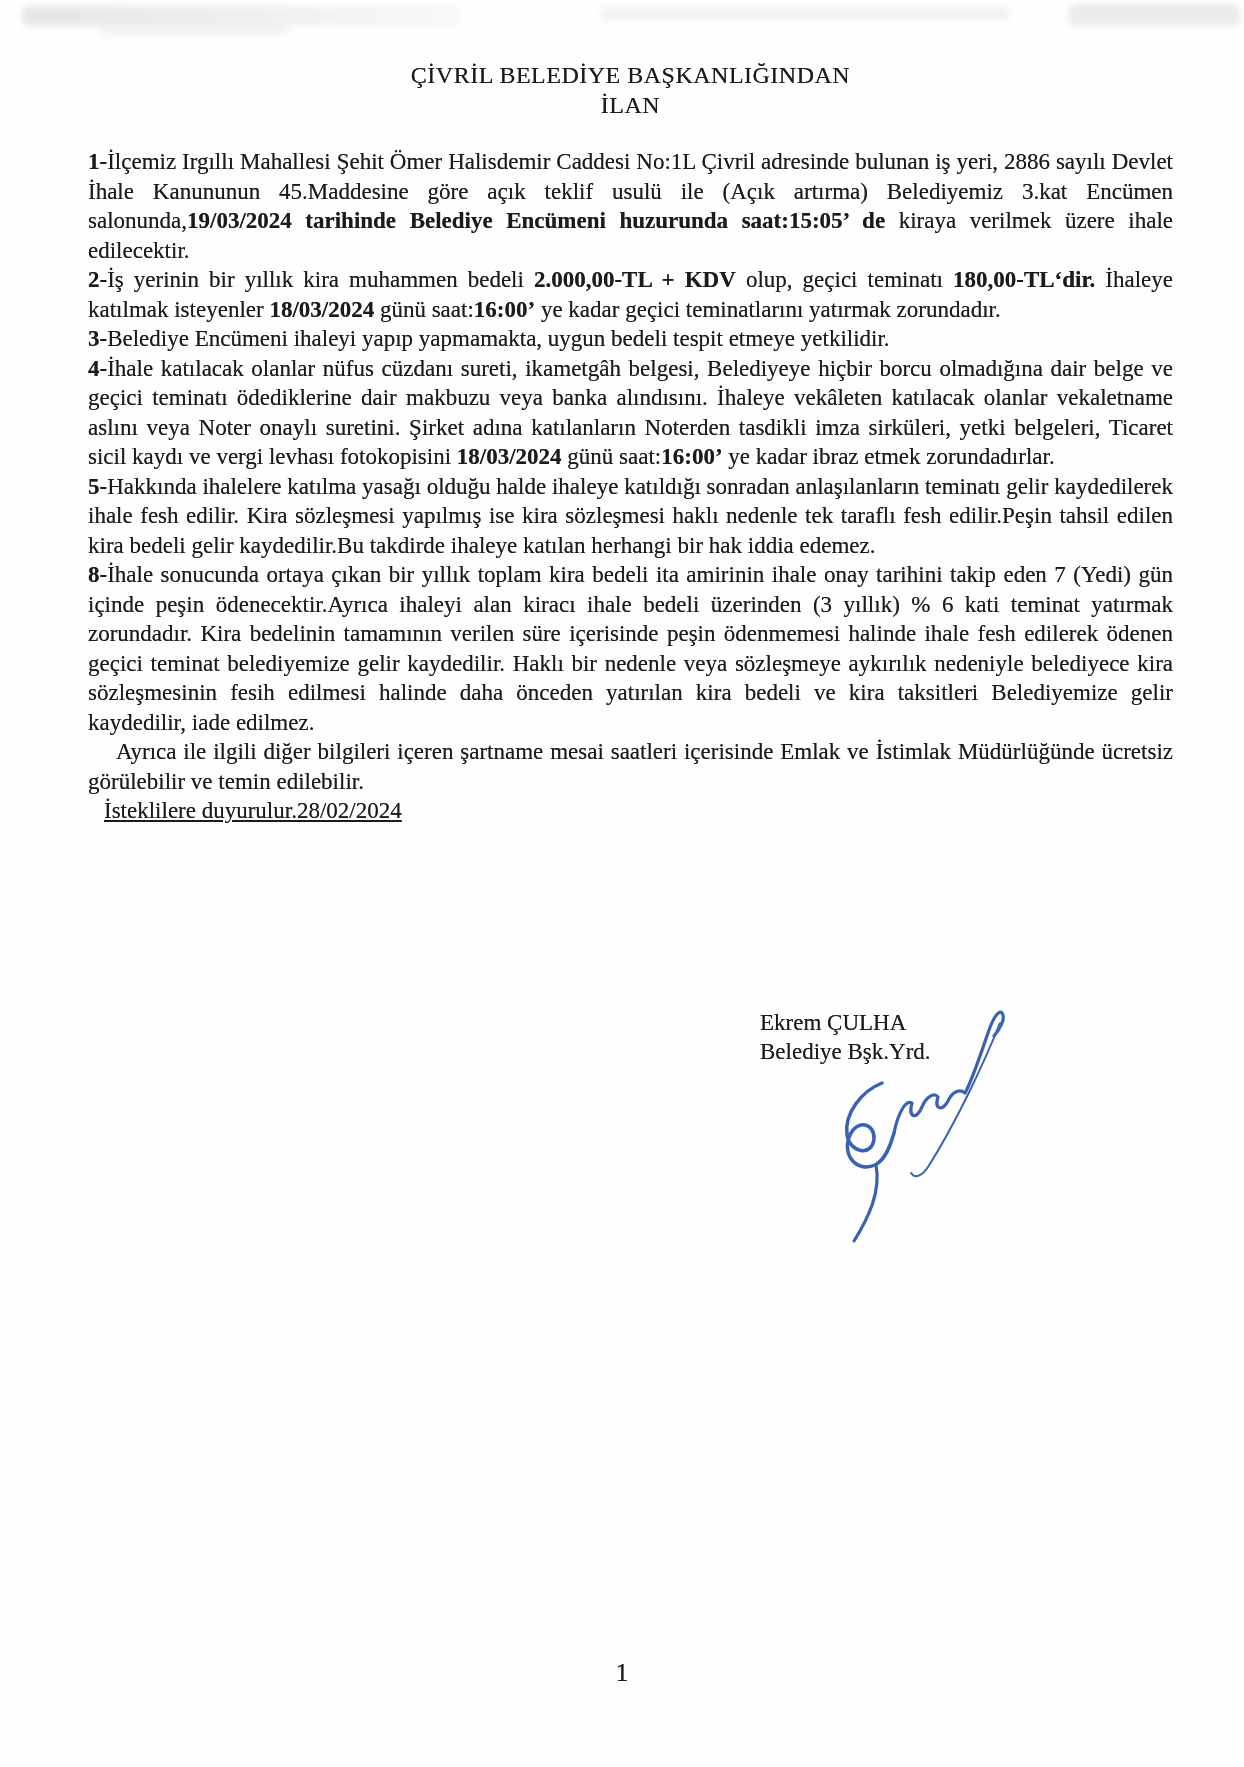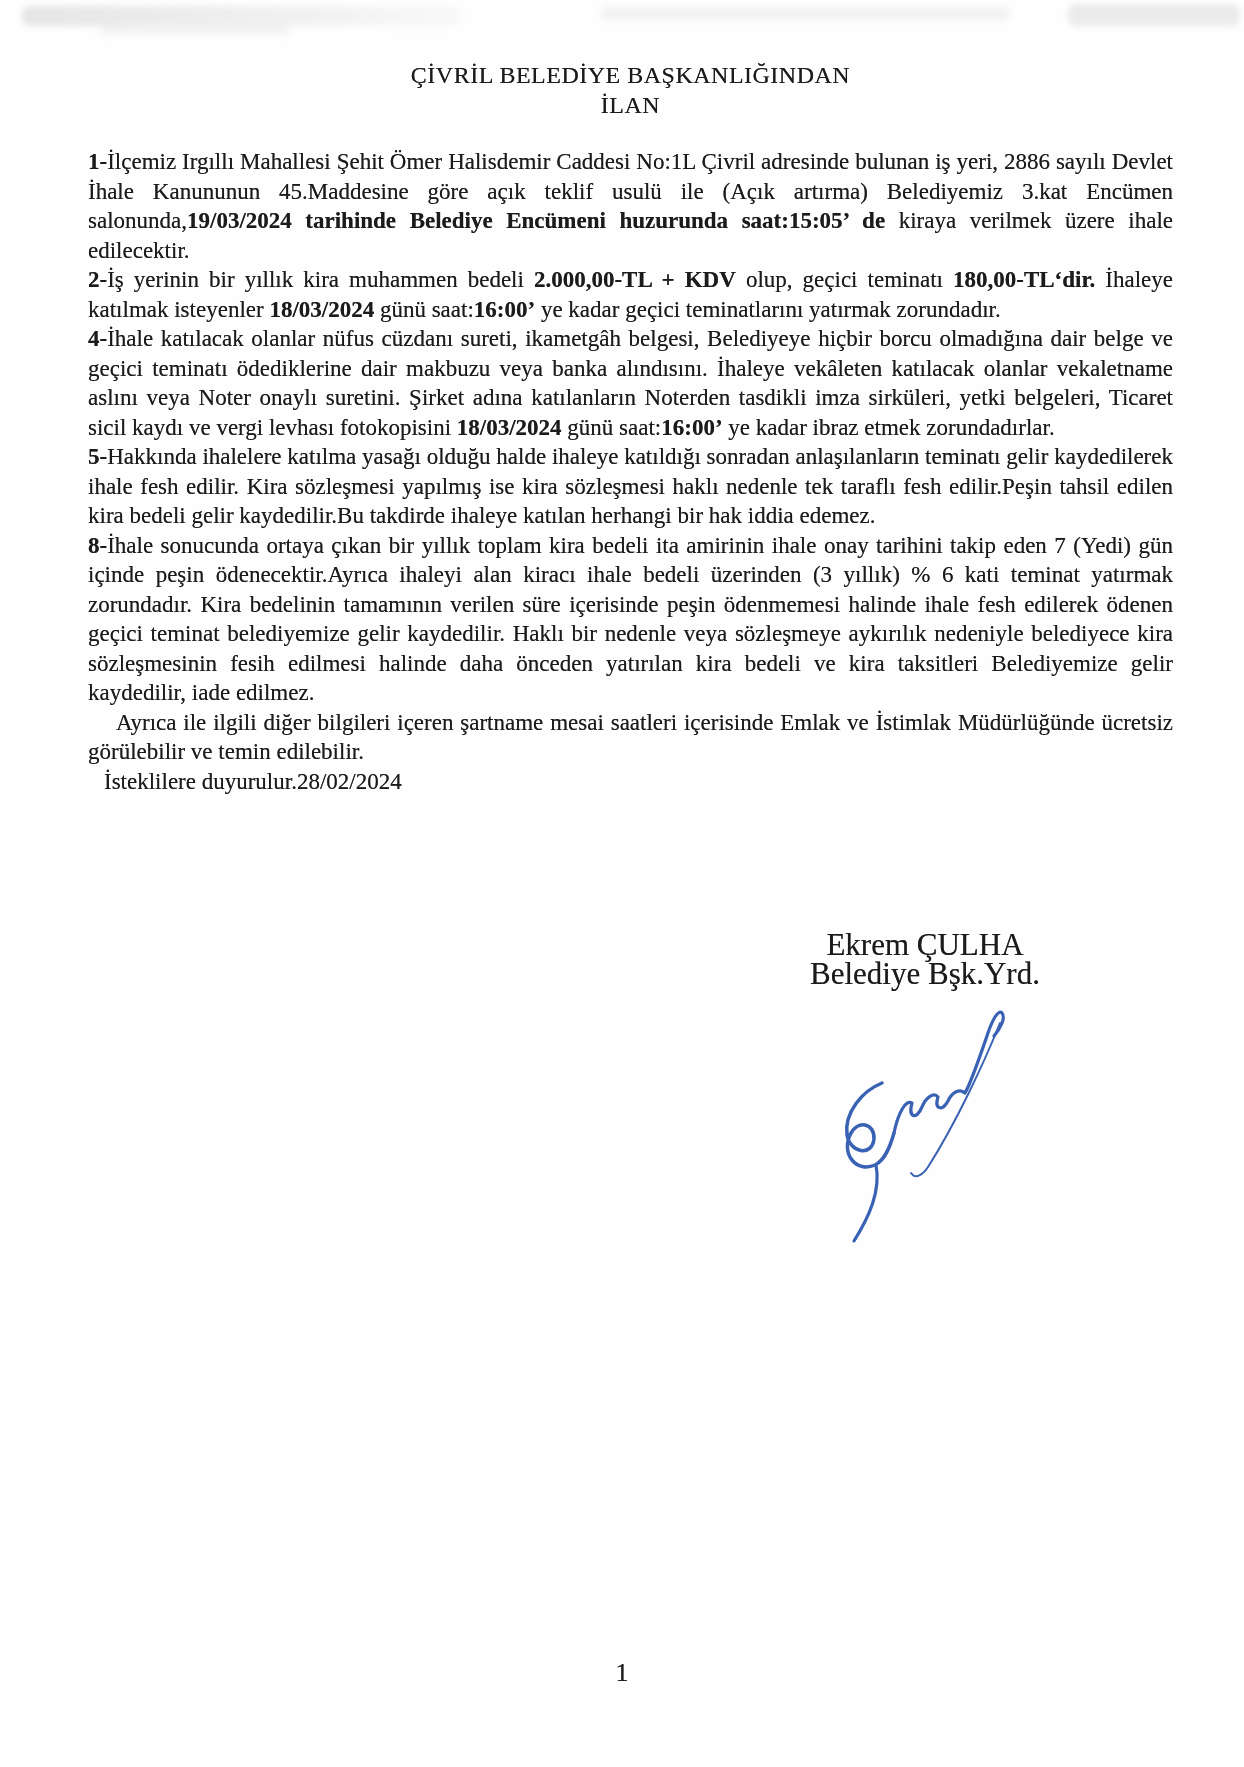--- a/index.html
+++ b/index.html
@@ -32,29 +32,29 @@
   }
   .doc-body {
     position: absolute;
     left: 88px; top: 147px; width: 1085px;
     font-size: 23px;
     line-height: 29.5px;
     text-shadow: 0 0 .5px rgba(25,25,25,.65);
   }
   .para { margin: 0; text-align: justify; hyphens: none; }
   .para.ind-normal { text-indent: 28px; }
-  .para.ind-small  { text-indent: 16px; }
+  .para.ind-small  { text-indent: 16px; text-decoration: underline; }
   .b { font-weight: bold; }
   .u { text-decoration: underline; text-underline-offset: 3px; text-decoration-thickness: 2px; }
 
   .sig {
     position: absolute;
-    left: 760px; top: 930px; width: 330px;
-    text-align: center;
-    font-size: 31px;
+    left: 760px; top: 1008px; width: 330px;
+    text-align: left;
+    font-size: 23px;
     line-height: 29px;
     text-shadow: 0 0 .5px rgba(25,25,25,.65);
   }
   .ink {
     position: absolute;
     left: 820px; top: 995px;
     width: 200px; height: 260px;
     z-index: 3;
   }
   .ink path { fill: none; stroke: currentColor; stroke-linecap: round; stroke-linejoin: round; }
@@ -77,20 +77,21 @@
   <div class="artifact a4"></div>
 
   <div class="title">
     <div>ÇİVRİL BELEDİYE BAŞKANLIĞINDAN</div>
     <div>İLAN</div>
   </div>
 
   <div class="doc-body">
       <p class="para"><span class="b">1-</span><span class="">İlçemiz Irgıllı Mahallesi Şehit Ömer Halisdemir Caddesi No:1L Çivril adresinde bulunan iş yeri, 2886 sayılı Devlet İhale Kanununun 45.Maddesine göre açık teklif usulü ile (Açık artırma) Belediyemiz 3.kat Encümen salonunda,</span><span class="b">19/03/2024 tarihinde Belediye Encümeni huzurunda saat:15:05’ de</span><span class=""> kiraya verilmek üzere ihale edilecektir.</span></p>
       <p class="para"><span class="b">2-</span><span class="">İş yerinin bir yıllık kira muhammen bedeli </span><span class="b">2.000,00-TL + KDV</span><span class=""> olup, geçici teminatı </span><span class="b">180,00-TL‘dir.</span><span class=""> İhaleye katılmak isteyenler </span><span class="b">18/03/2024</span><span class=""> günü saat:</span><span class="b">16:00’</span><span class=""> ye kadar geçici teminatlarını yatırmak zorundadır.</span></p>
+      <p class="para"><span class="b">3-</span><span class="">Belediye Encümeni ihaleyi yapıp yapmamakta, uygun bedeli tespit etmeye yetkilidir.</span></p>
       <p class="para"><span class="b">4-</span><span class="">İhale katılacak olanlar nüfus cüzdanı sureti, ikametgâh belgesi, Belediyeye hiçbir borcu olmadığına dair belge ve geçici teminatı ödediklerine dair makbuzu veya banka alındısını. İhaleye vekâleten katılacak olanlar vekaletname aslını veya Noter onaylı suretini. Şirket adına katılanların Noterden tasdikli imza sirküleri, yetki belgeleri, Ticaret sicil kaydı ve vergi levhası fotokopisini </span><span class="b">18/03/2024</span><span class=""> günü saat:</span><span class="b">16:00’</span><span class=""> ye kadar ibraz etmek zorundadırlar.</span></p>
       <p class="para"><span class="b">5-</span><span class="">Hakkında ihalelere katılma yasağı olduğu halde ihaleye katıldığı sonradan anlaşılanların teminatı gelir kaydedilerek ihale fesh edilir. Kira sözleşmesi yapılmış ise kira sözleşmesi haklı nedenle tek taraflı fesh edilir.Peşin tahsil edilen kira bedeli gelir kaydedilir.Bu takdirde ihaleye katılan herhangi bir hak iddia edemez.</span></p>
       <p class="para"><span class="b">8-</span><span class="">İhale sonucunda ortaya çıkan bir yıllık toplam kira bedeli ita amirinin ihale onay tarihini takip eden 7 (Yedi) gün içinde peşin ödenecektir.Ayrıca ihaleyi alan kiracı ihale bedeli üzerinden (3 yıllık) % 6 kati teminat yatırmak zorundadır. Kira bedelinin tamamının verilen süre içerisinde peşin ödenmemesi halinde ihale fesh edilerek ödenen geçici teminat belediyemize gelir kaydedilir. Haklı bir nedenle veya sözleşmeye aykırılık nedeniyle belediyece kira sözleşmesinin fesih edilmesi halinde daha önceden yatırılan kira bedeli ve kira taksitleri Belediyemize gelir kaydedilir, iade edilmez.</span></p>
       <p class="para ind-normal"><span class="">Ayrıca ile ilgili diğer bilgileri içeren şartname mesai saatleri içerisinde Emlak ve İstimlak Müdürlüğünde ücretsiz görülebilir ve temin edilebilir.</span></p>
       <p class="para ind-small"><span class="">İsteklilere duyurulur.28/02/2024</span></p>
     </div>
 
   <div class="sig">
     <div>Ekrem ÇULHA</div>
     <div>Belediye Bşk.Yrd.</div>

